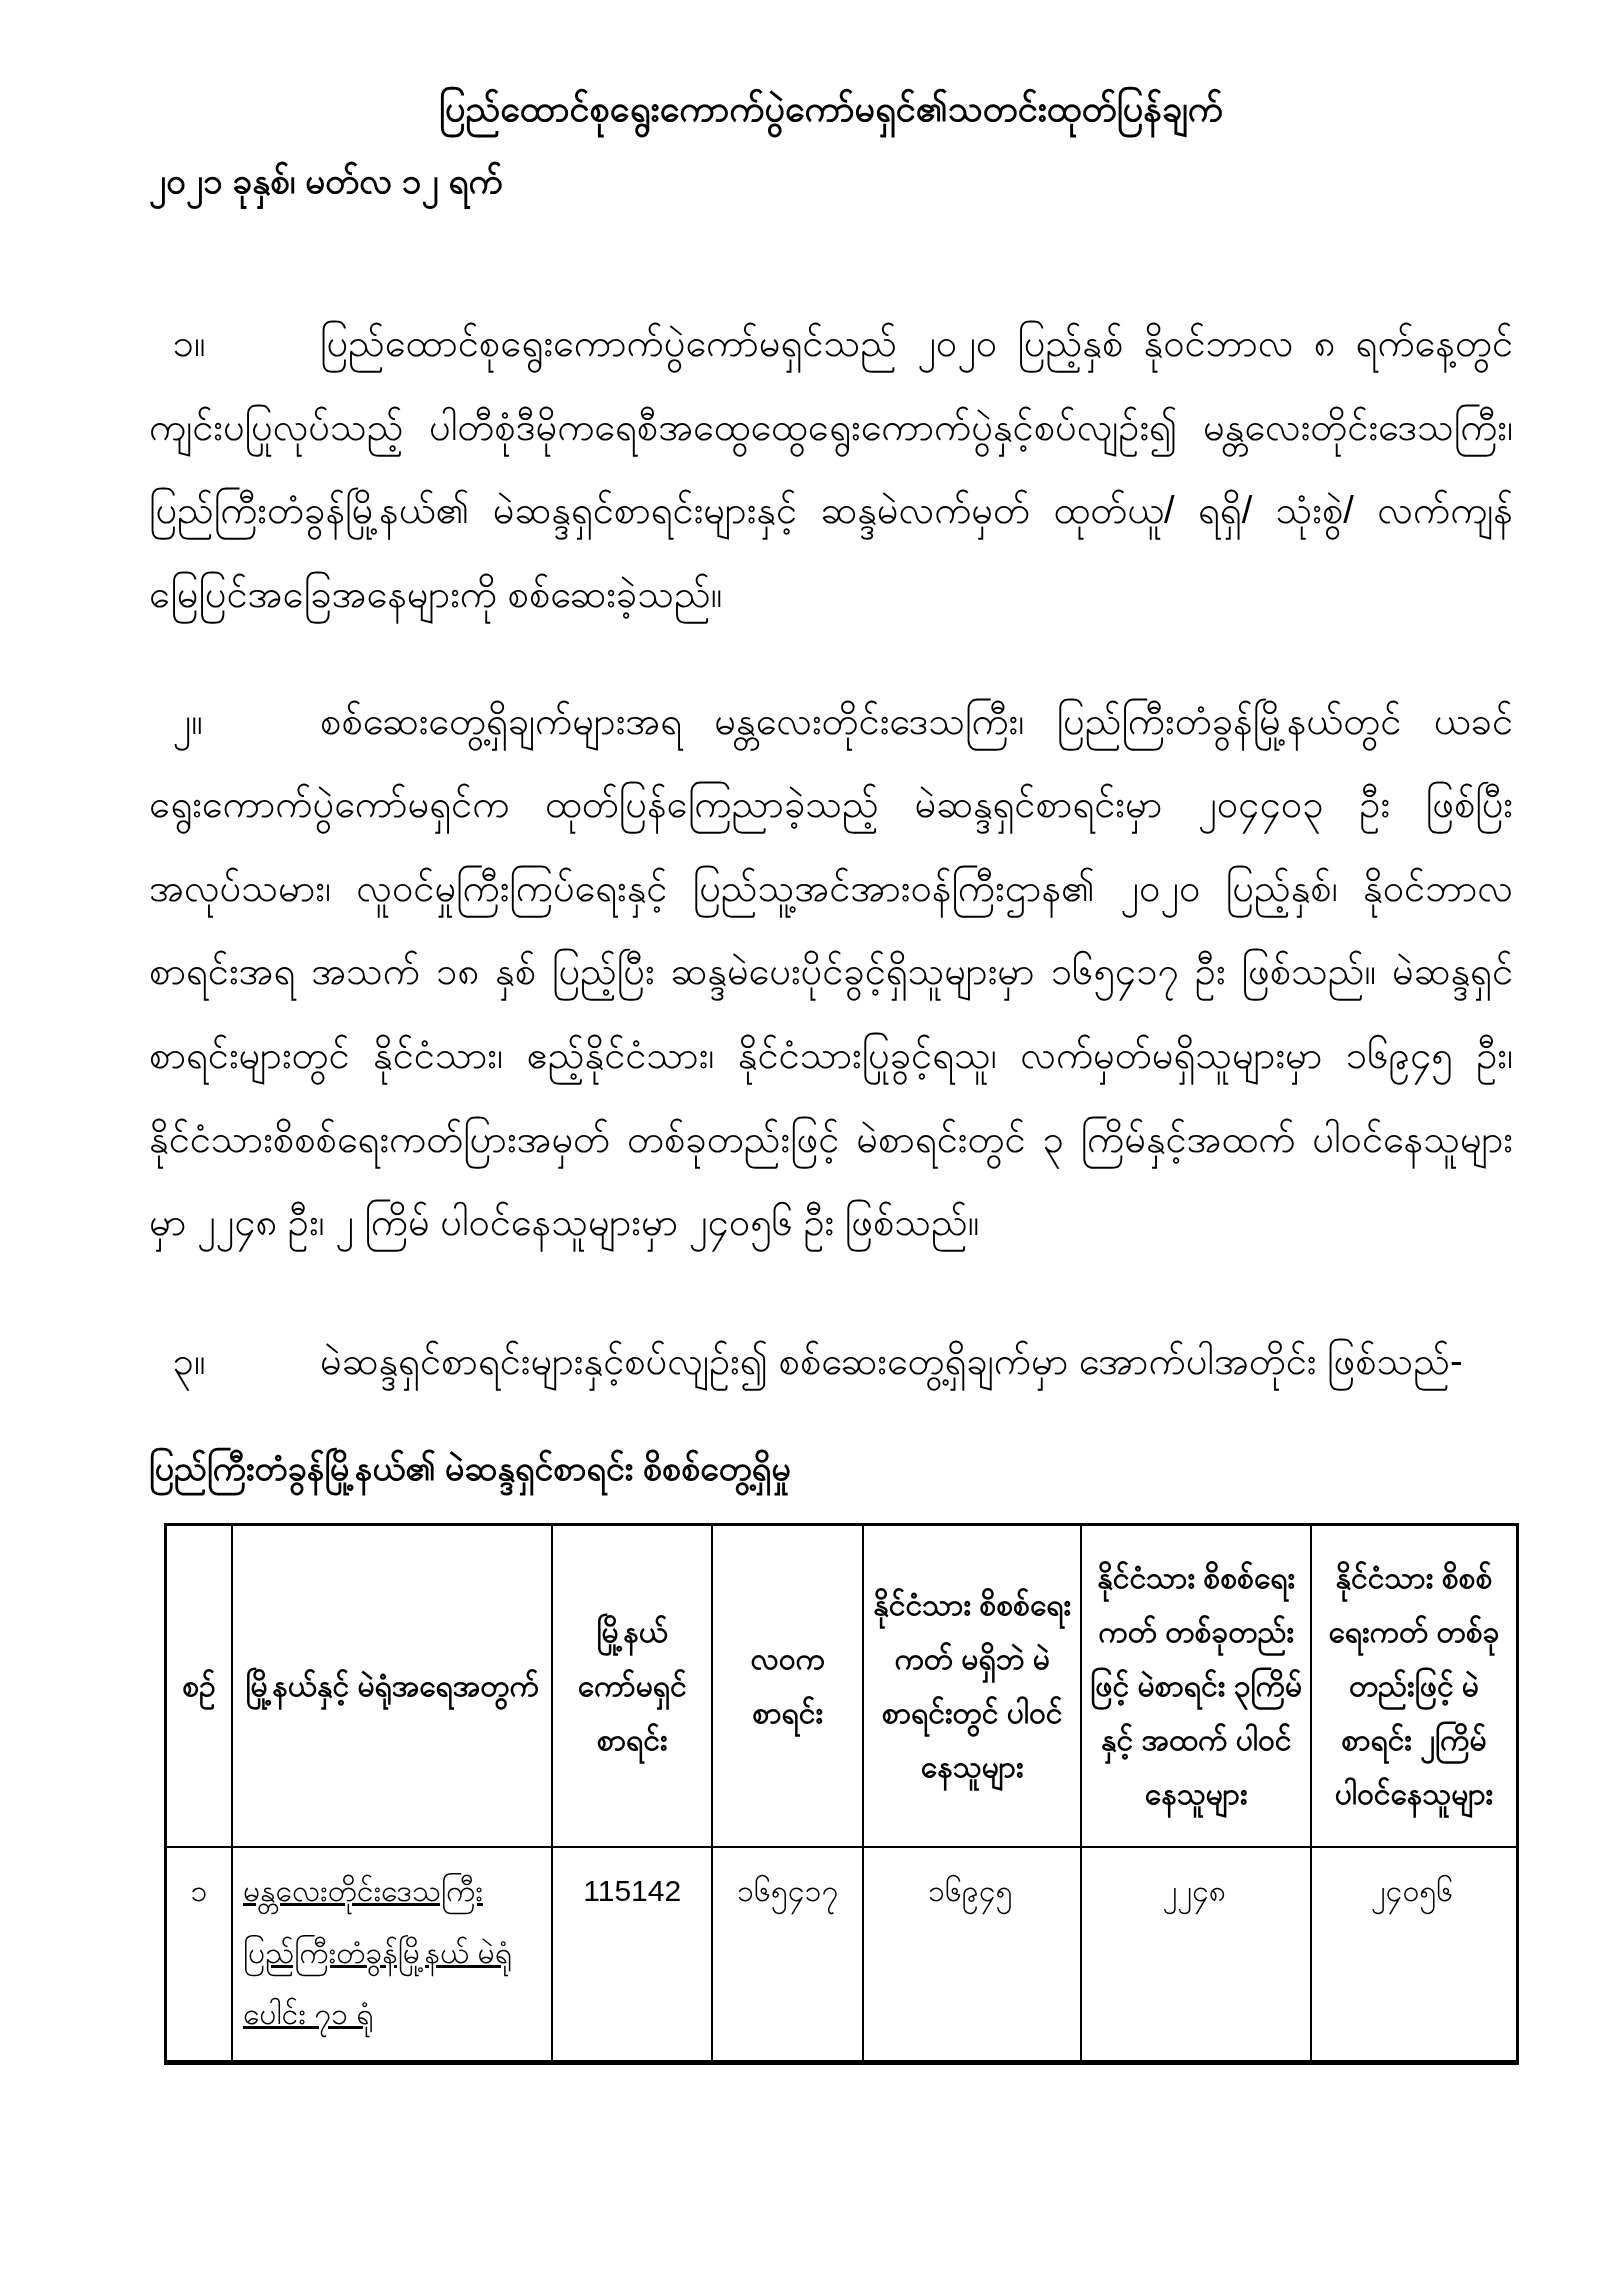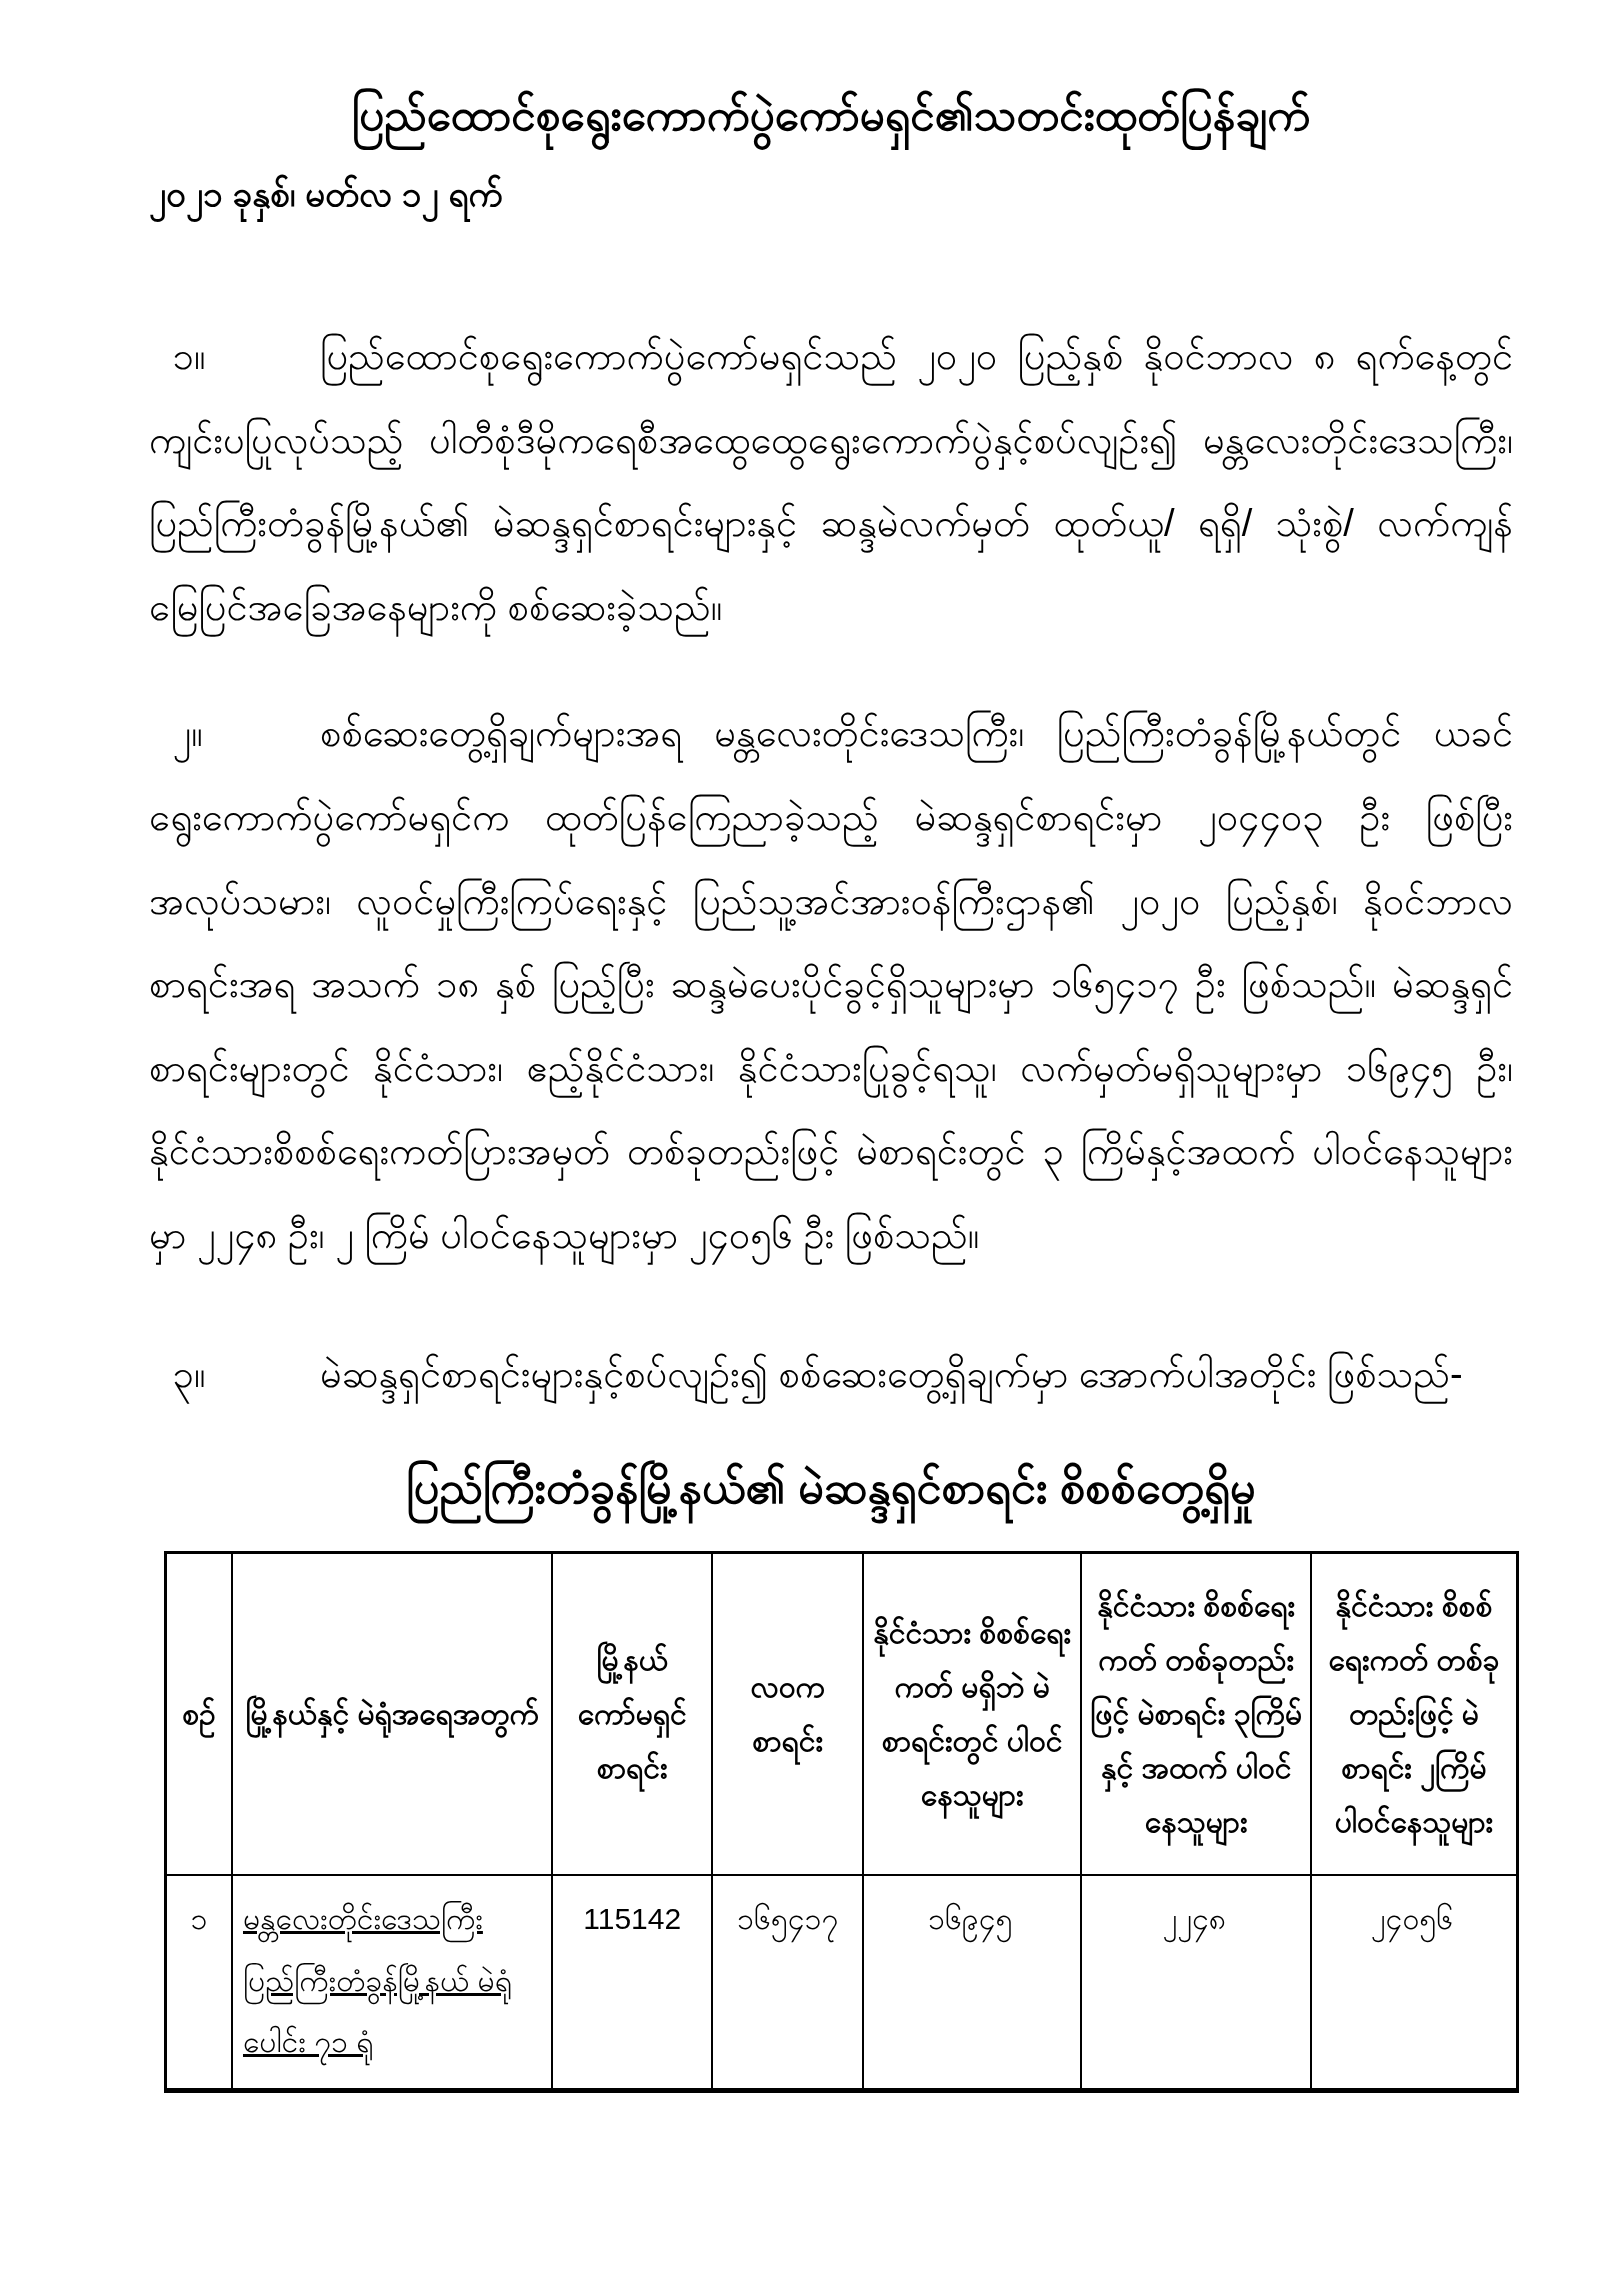--- a/index.html
+++ b/index.html
@@ -8,40 +8,40 @@
   body {
     width:1621px; height:2293px;
     font-family:"Liberation Sans","DejaVu Sans",sans-serif;
     color:#000000;
     position:relative;
     overflow:hidden;
   }
   .page { width:100%; height:100%; padding:80px 108px 0 149px; }
 
   .doc-title {
-    font-size:44px; font-weight:700; text-align:center; line-height:1.6;
+    font-size:36px; font-weight:700; text-align:center; line-height:1.6;
   }
   .doc-date {
     font-size:35px; font-weight:700; line-height:1.6;
     margin-top:15.7px;
   }
 
   .body-text { margin-top:93px; }
   .para {
     font-size:38px; line-height:2.2; text-align:justify;
     margin:0 0 43px 0;
   }
   .para-lead {
     display:inline-block; width:171px; padding-left:23.5px;
     text-align:left; white-space:nowrap;
   }
   .para-3 { margin-top:55px; margin-bottom:0; }
 
   .table-caption {
-    font-size:45px; font-weight:700; text-align:center;
+    font-size:34px; font-weight:700; text-align:left;
     margin-top:43px;
   }
 
   table.data-table {
     border-collapse:collapse; table-layout:fixed;
     width:1351px; margin:25.5px 0 0 14.7px;
     border:3.9px solid #000; border-bottom-width:5.9px;
   }
   .data-table th, .data-table td { border:2.9px solid #000; }
   .data-table th {

